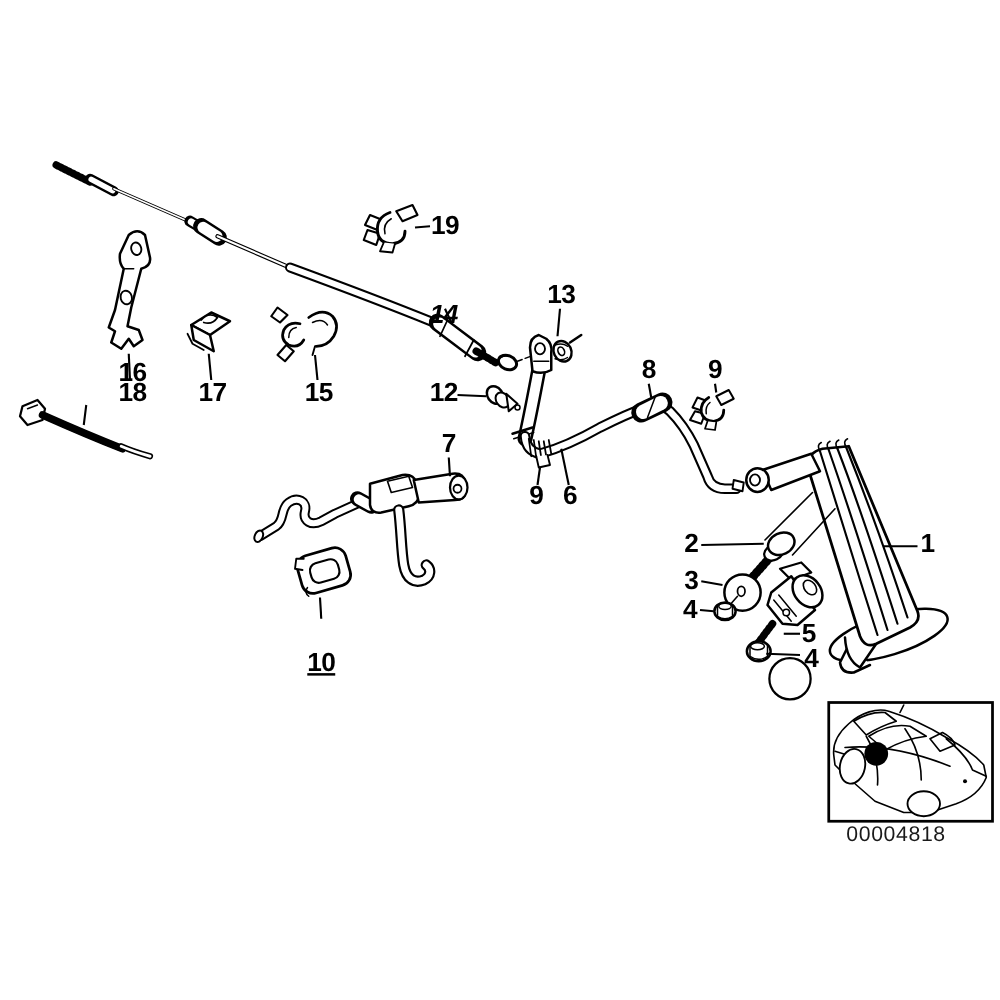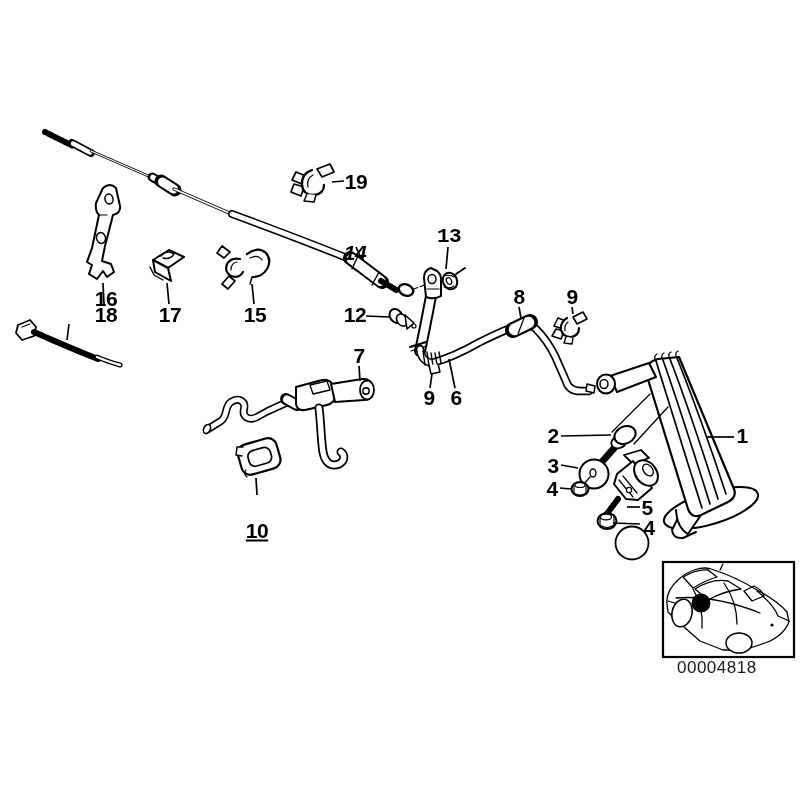--- a/index.html
+++ b/index.html
@@ -299,21 +299,21 @@
       <div class="callout" style="left: 552px; top: 488px;">4</div>
       <div class="callout" style="left: 649px; top: 527px;">4</div>
       <div class="callout" style="left: 647px; top: 507px;">5</div>
       <div class="callout" style="left: 456px; top: 397px;">6</div>
       <div class="callout" style="left: 359px; top: 355px;">7</div>
       <div class="callout" style="left: 519px; top: 296px;">8</div>
       <div class="callout" style="left: 572px; top: 296px;">9</div>
       <div class="callout" style="left: 257px; top: 530px; text-decoration: underline;">10</div>
       <div class="callout" style="left: 429px; top: 397px;">9</div>
       <div class="callout" style="left: 355px; top: 314px;">12</div>
-      <div class="callout" style="left: 449px; top: 236px; font-family: Liberation Mono, monospace;">13</div>
+      <div class="callout" style="left: 449px; top: 236px;">13</div>
       <div class="callout" style="left: 355px; top: 252px; font-style: italic;">14</div>
       <div class="callout" style="left: 255px; top: 314px;">15</div>
       <div class="callout" style="left: 106px; top: 298px;">16</div>
       <div class="callout" style="left: 170px; top: 314px;">17</div>
       <div class="callout" style="left: 70px; top: 314px; margin-left: 36px;">18</div>
       <div class="callout" style="left: 356px; top: 181px;">19</div>
     </div>
 
 <div class="inset-id">00004818</div>
 </div>

